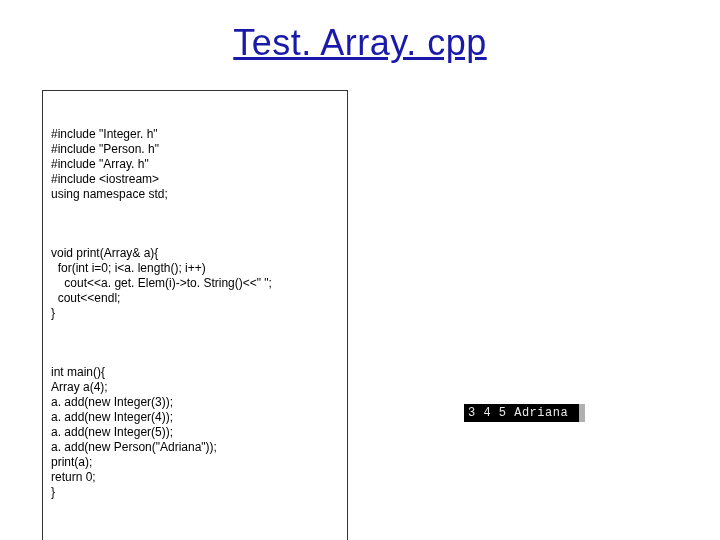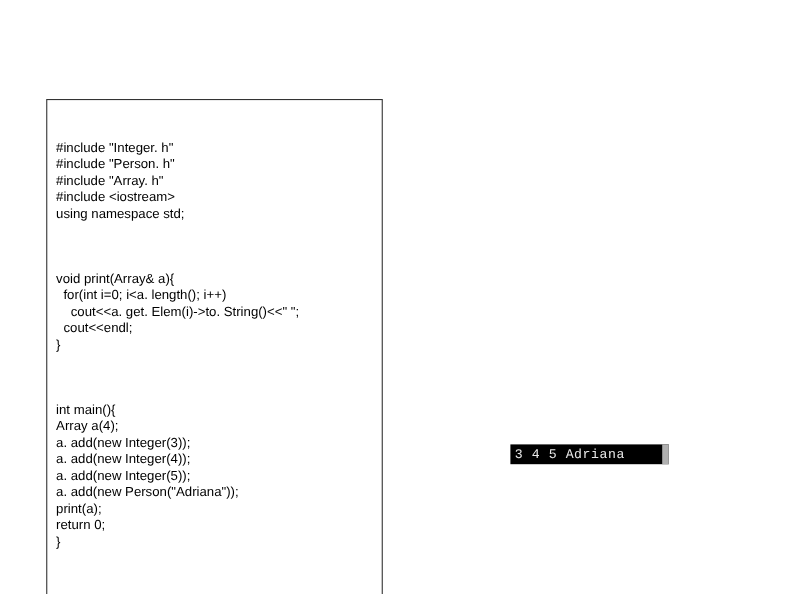--- a/index.html
+++ b/index.html
@@ -37,37 +37,38 @@
     line-height: 1.25;
     color: #000;
     white-space: pre;
   }
   .code-box .block { margin-bottom: 14px; }
   .code-box .block:last-child { margin-bottom: 12px; }
   .output-box {
     position: absolute;
     left: 464px;
     top: 404px;
-    width: 144px;
+    width: 121px;
     height: 18px;
     background: #000;
     color: #e8e8e8;
     font-family: "Courier New", Courier, monospace;
     font-size: 12px;
     line-height: 18px;
     padding: 0 4px;
     border-right: 6px solid #b0b0b0;
     letter-spacing: 0.5px;
   }
 </style>
 </head>
 <body>
 
 <div class="slide">
 
+  <div class="title">Test. Array. cpp</div>
 
   <div class="code-box">
     <div class="block">#include "Integer. h"
 #include "Person. h"
 #include "Array. h"
 #include &lt;iostream&gt;
 using namespace std;</div>
     <div class="block">void print(Array&amp; a){
   for(int i=0; i&lt;a. length(); i++)
     cout&lt;&lt;a. get. Elem(i)-&gt;to. String()&lt;&lt;" ";

